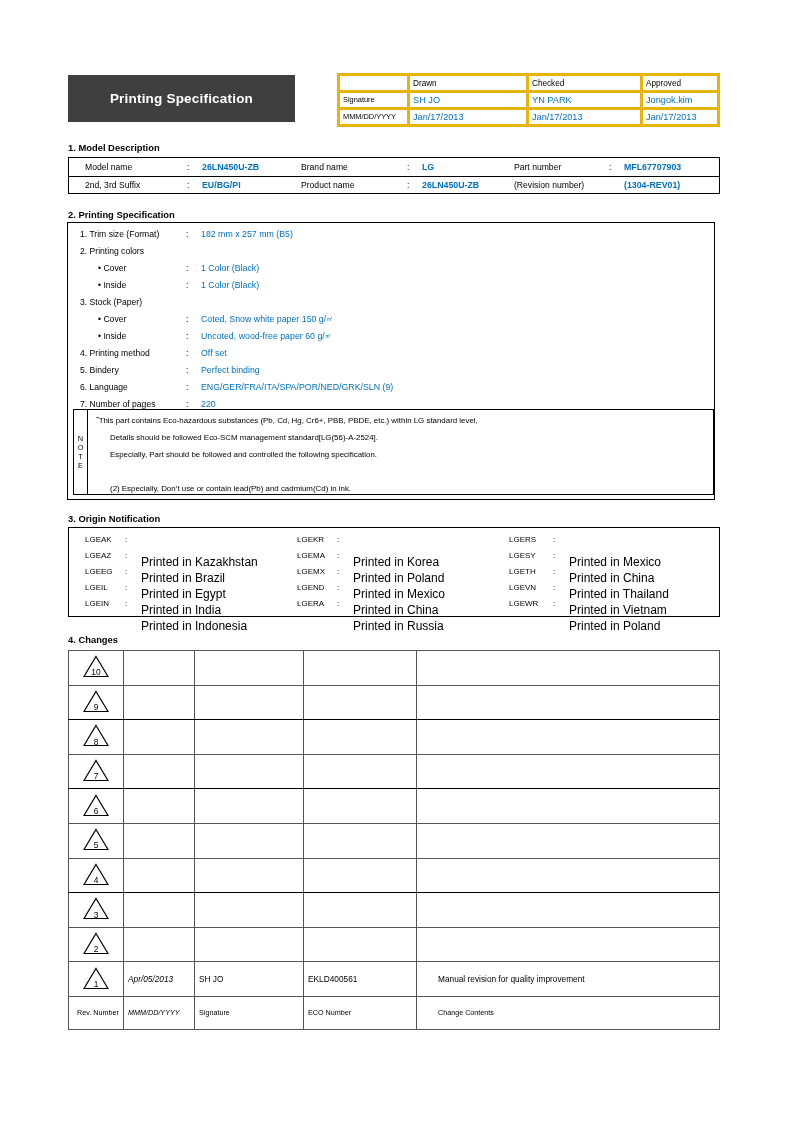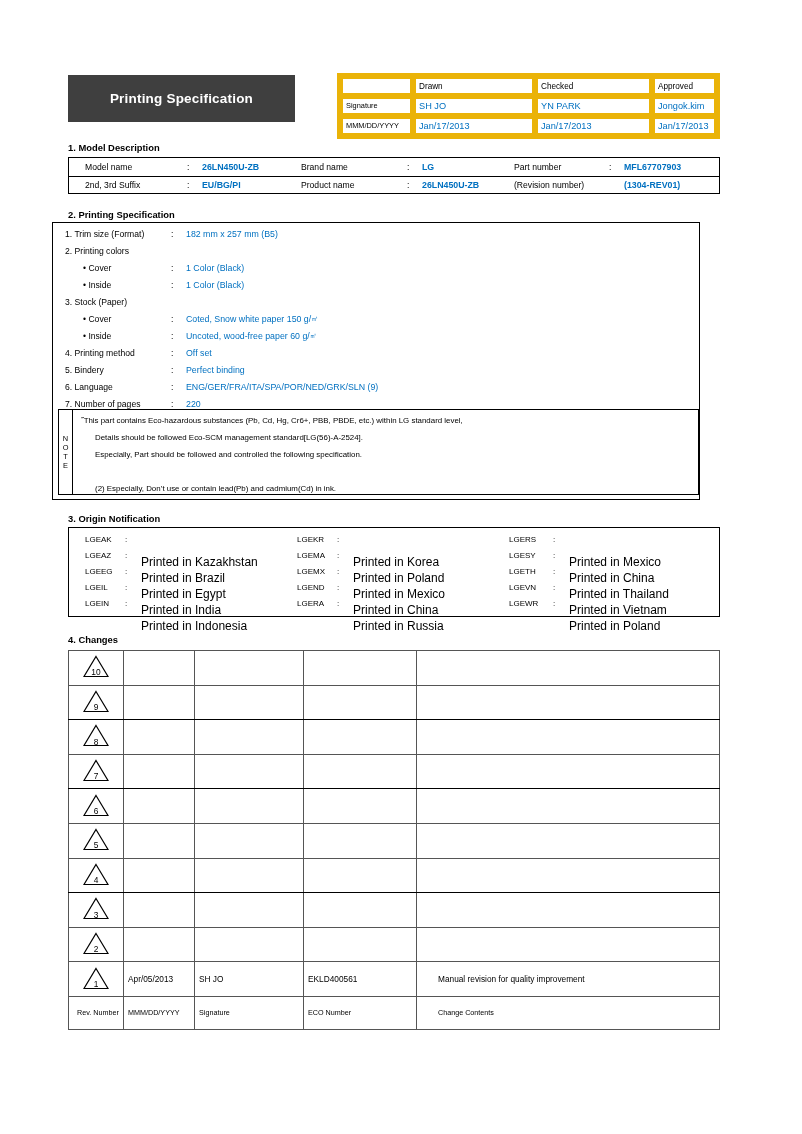--- a/index.html
+++ b/index.html
@@ -44,21 +44,21 @@
   
   .sig-table {
     position: absolute;
     left: 337px;
     top: 73px;
     width: 383px;
     border-collapse: collapse;
     table-layout: fixed;
   }
   .sig-table td {
-    border: 6px solid #eab308;
+    border: 3px solid #eab308;
     font-size: 8.2px;
     padding: 2px 3px 1px 3px;
     height: 11px;
     vertical-align: middle;
     line-height: 1.1;
     white-space: nowrap;
     overflow: hidden;
   }
   .sig-table td.lbl { font-size: 7.4px; }
   .sig-table td.val {
@@ -98,21 +98,21 @@
   .model-row .c-col { position: absolute; }
   .model-row .c-val { position: absolute; color: #0070c0; font-weight: bold; font-size: 8.8px; }
   .model-divider {
     position: absolute;
     left: 0; right: 0;
     height: 0;
     border-top: 0.8px solid #000;
   }
 
   
-  #spec-box { left: 52px; top: 222px; width: 648px; height: 278px; }
+  #spec-box { left: 67px; top: 222px; width: 648px; height: 278px; }
   .spec-line {
     position: absolute;
     font-size: 8.6px;
     white-space: nowrap;
   }
   .spec-lbl { left: 12px; }
   .spec-lbl.indent { left: 30px; }
   .spec-colon { left: 118px; }
   .spec-val {
     left: 133px;
@@ -180,21 +180,21 @@
   }
   #changes-table td {
     border: 0.7px solid #555;
     padding: 0;
     vertical-align: middle;
     font-size: 8.3px;
     height: 33.6px;
     overflow: hidden;
   }
   #changes-table td.tri-cell { width: 54px; text-align: center; margin-left: 37px; }
-  #changes-table td.c-date { width: 66px; padding-left: 4px; }
+  #changes-table td.c-date { width: 66px; padding-left: 4px; font-style: italic; }
   #changes-table td.c-sign { width: 104px; padding-left: 4px; }
   #changes-table td.c-eco  { width: 108px; padding-left: 4px; }
   #changes-table td.c-chg  { padding-left: 21px; }
   #changes-table tr.thick-bottom > td { border-bottom: 1.8px solid #000; }
   #changes-table tr.legend > td { font-size: 7.2px; height: 32px; }
 
   .tri {
     position: relative;
     display: inline-block;
     width: 26px;

